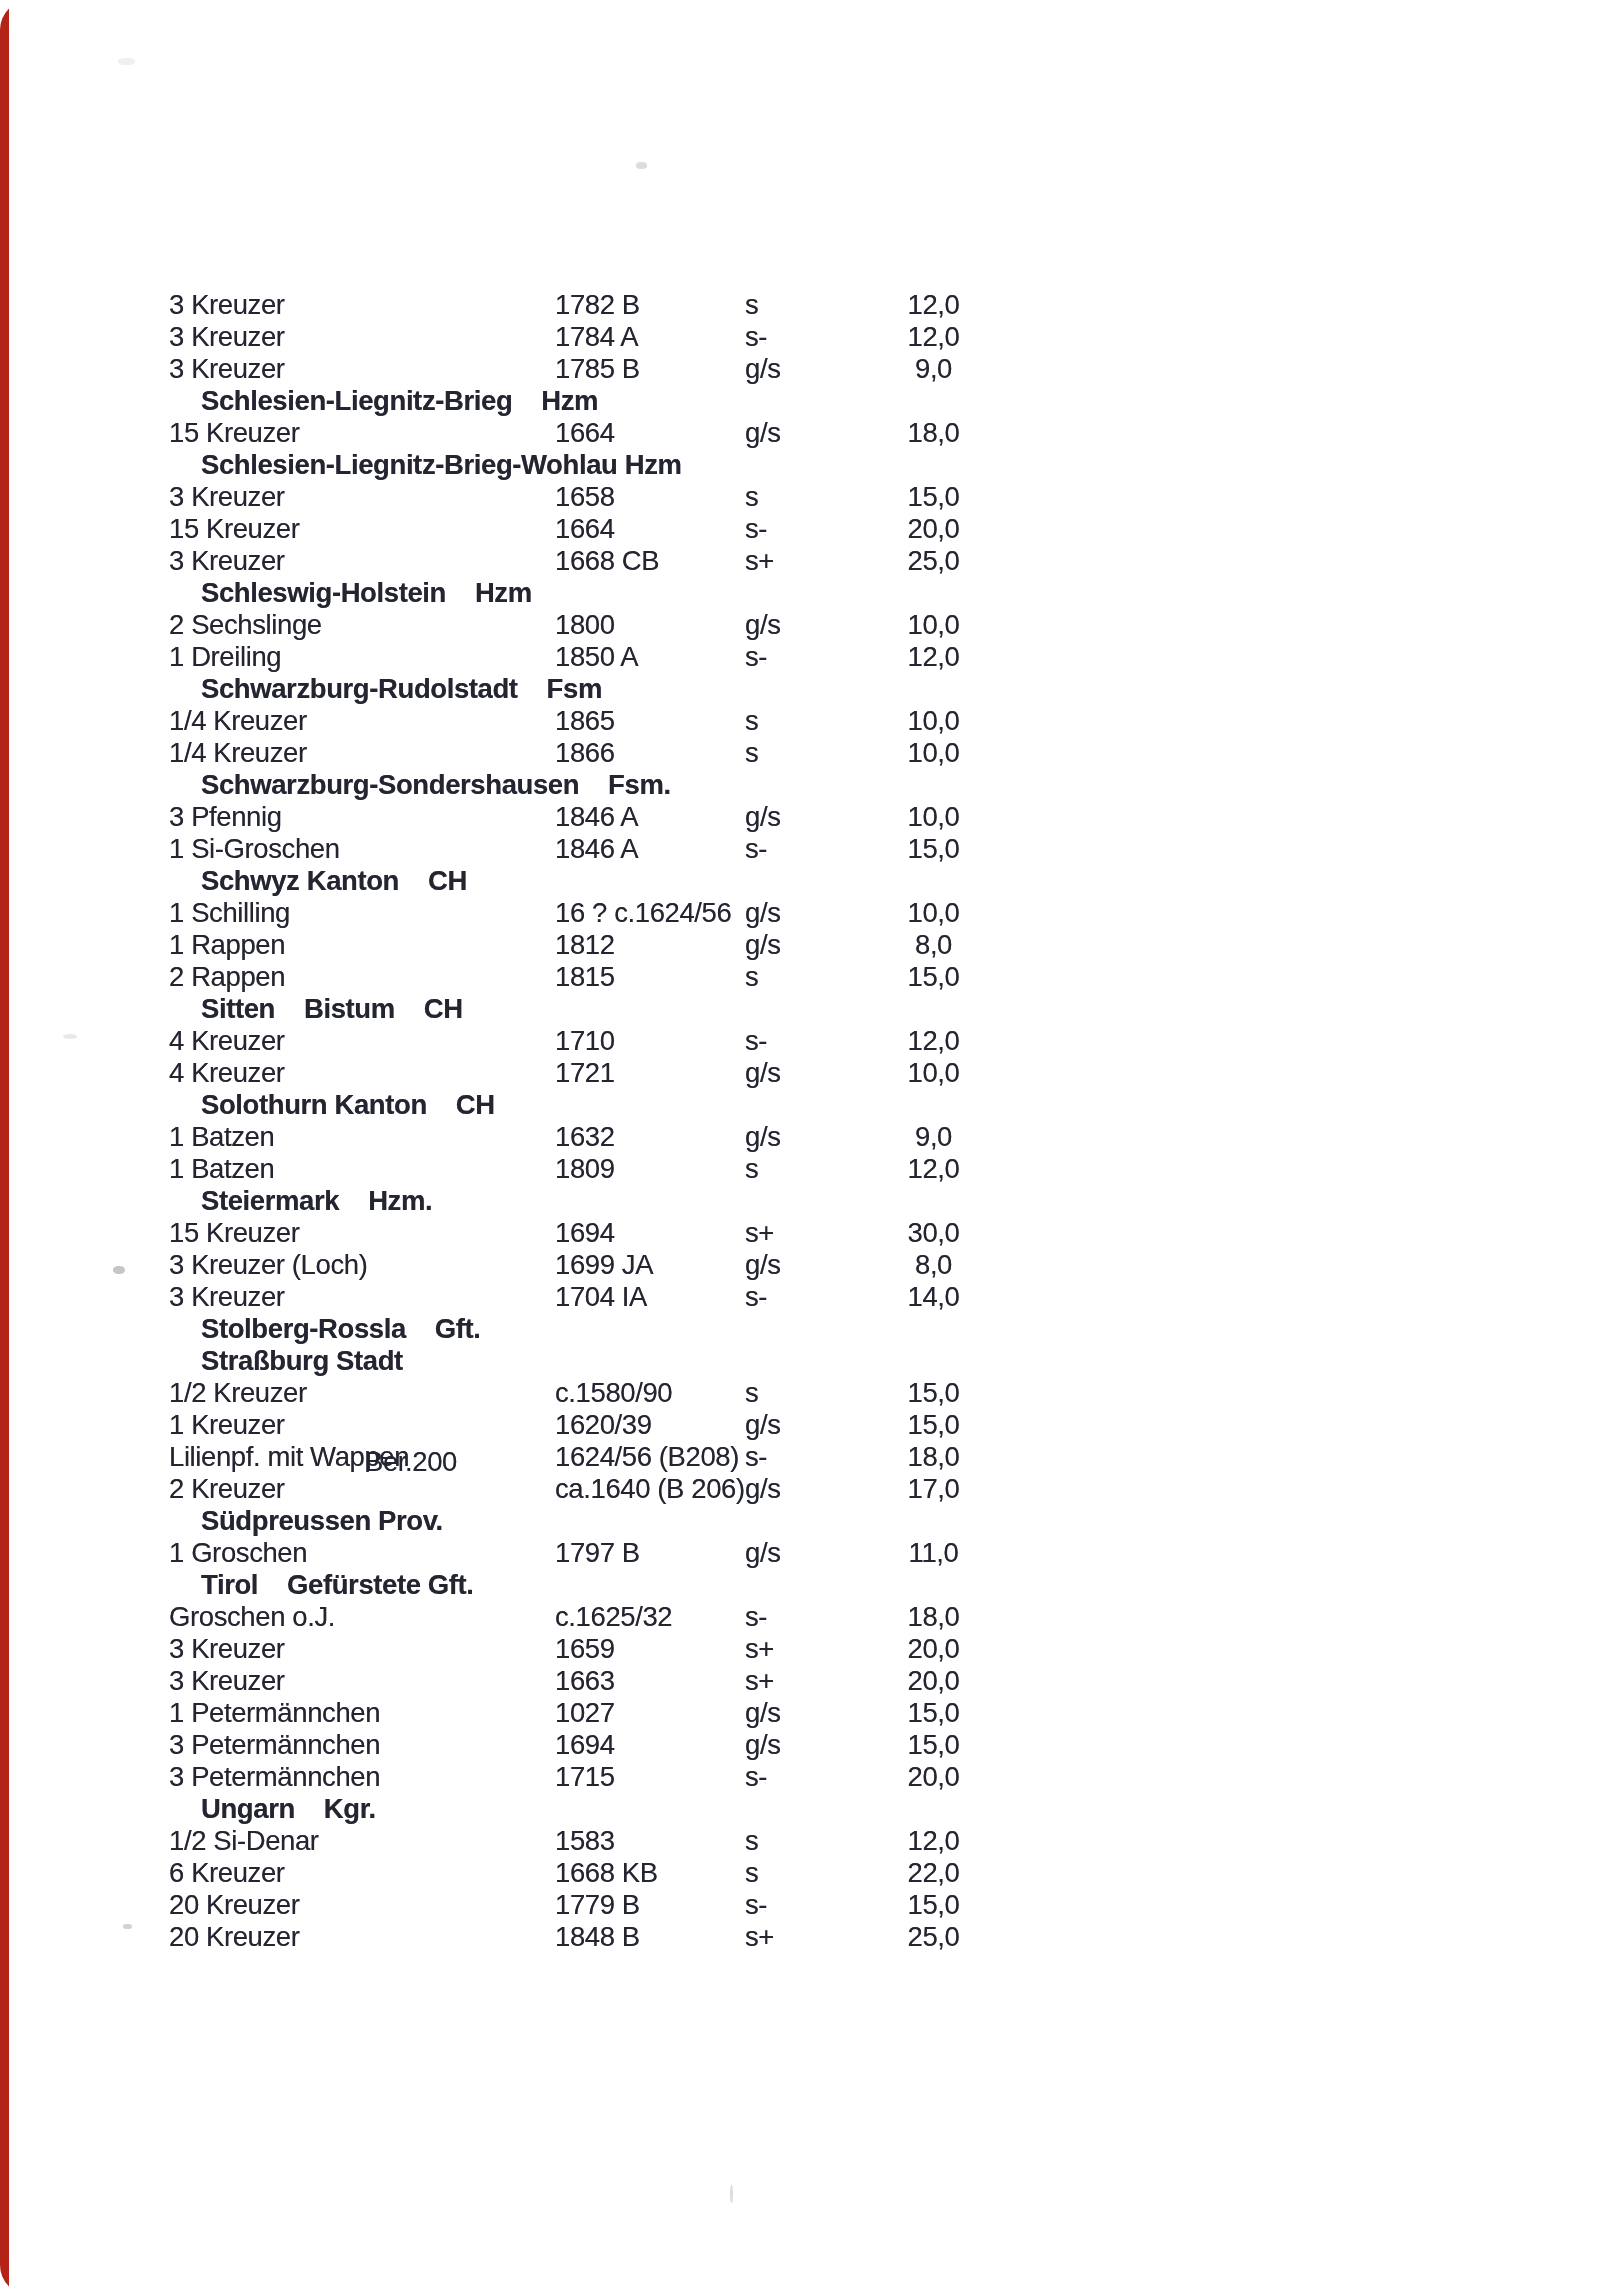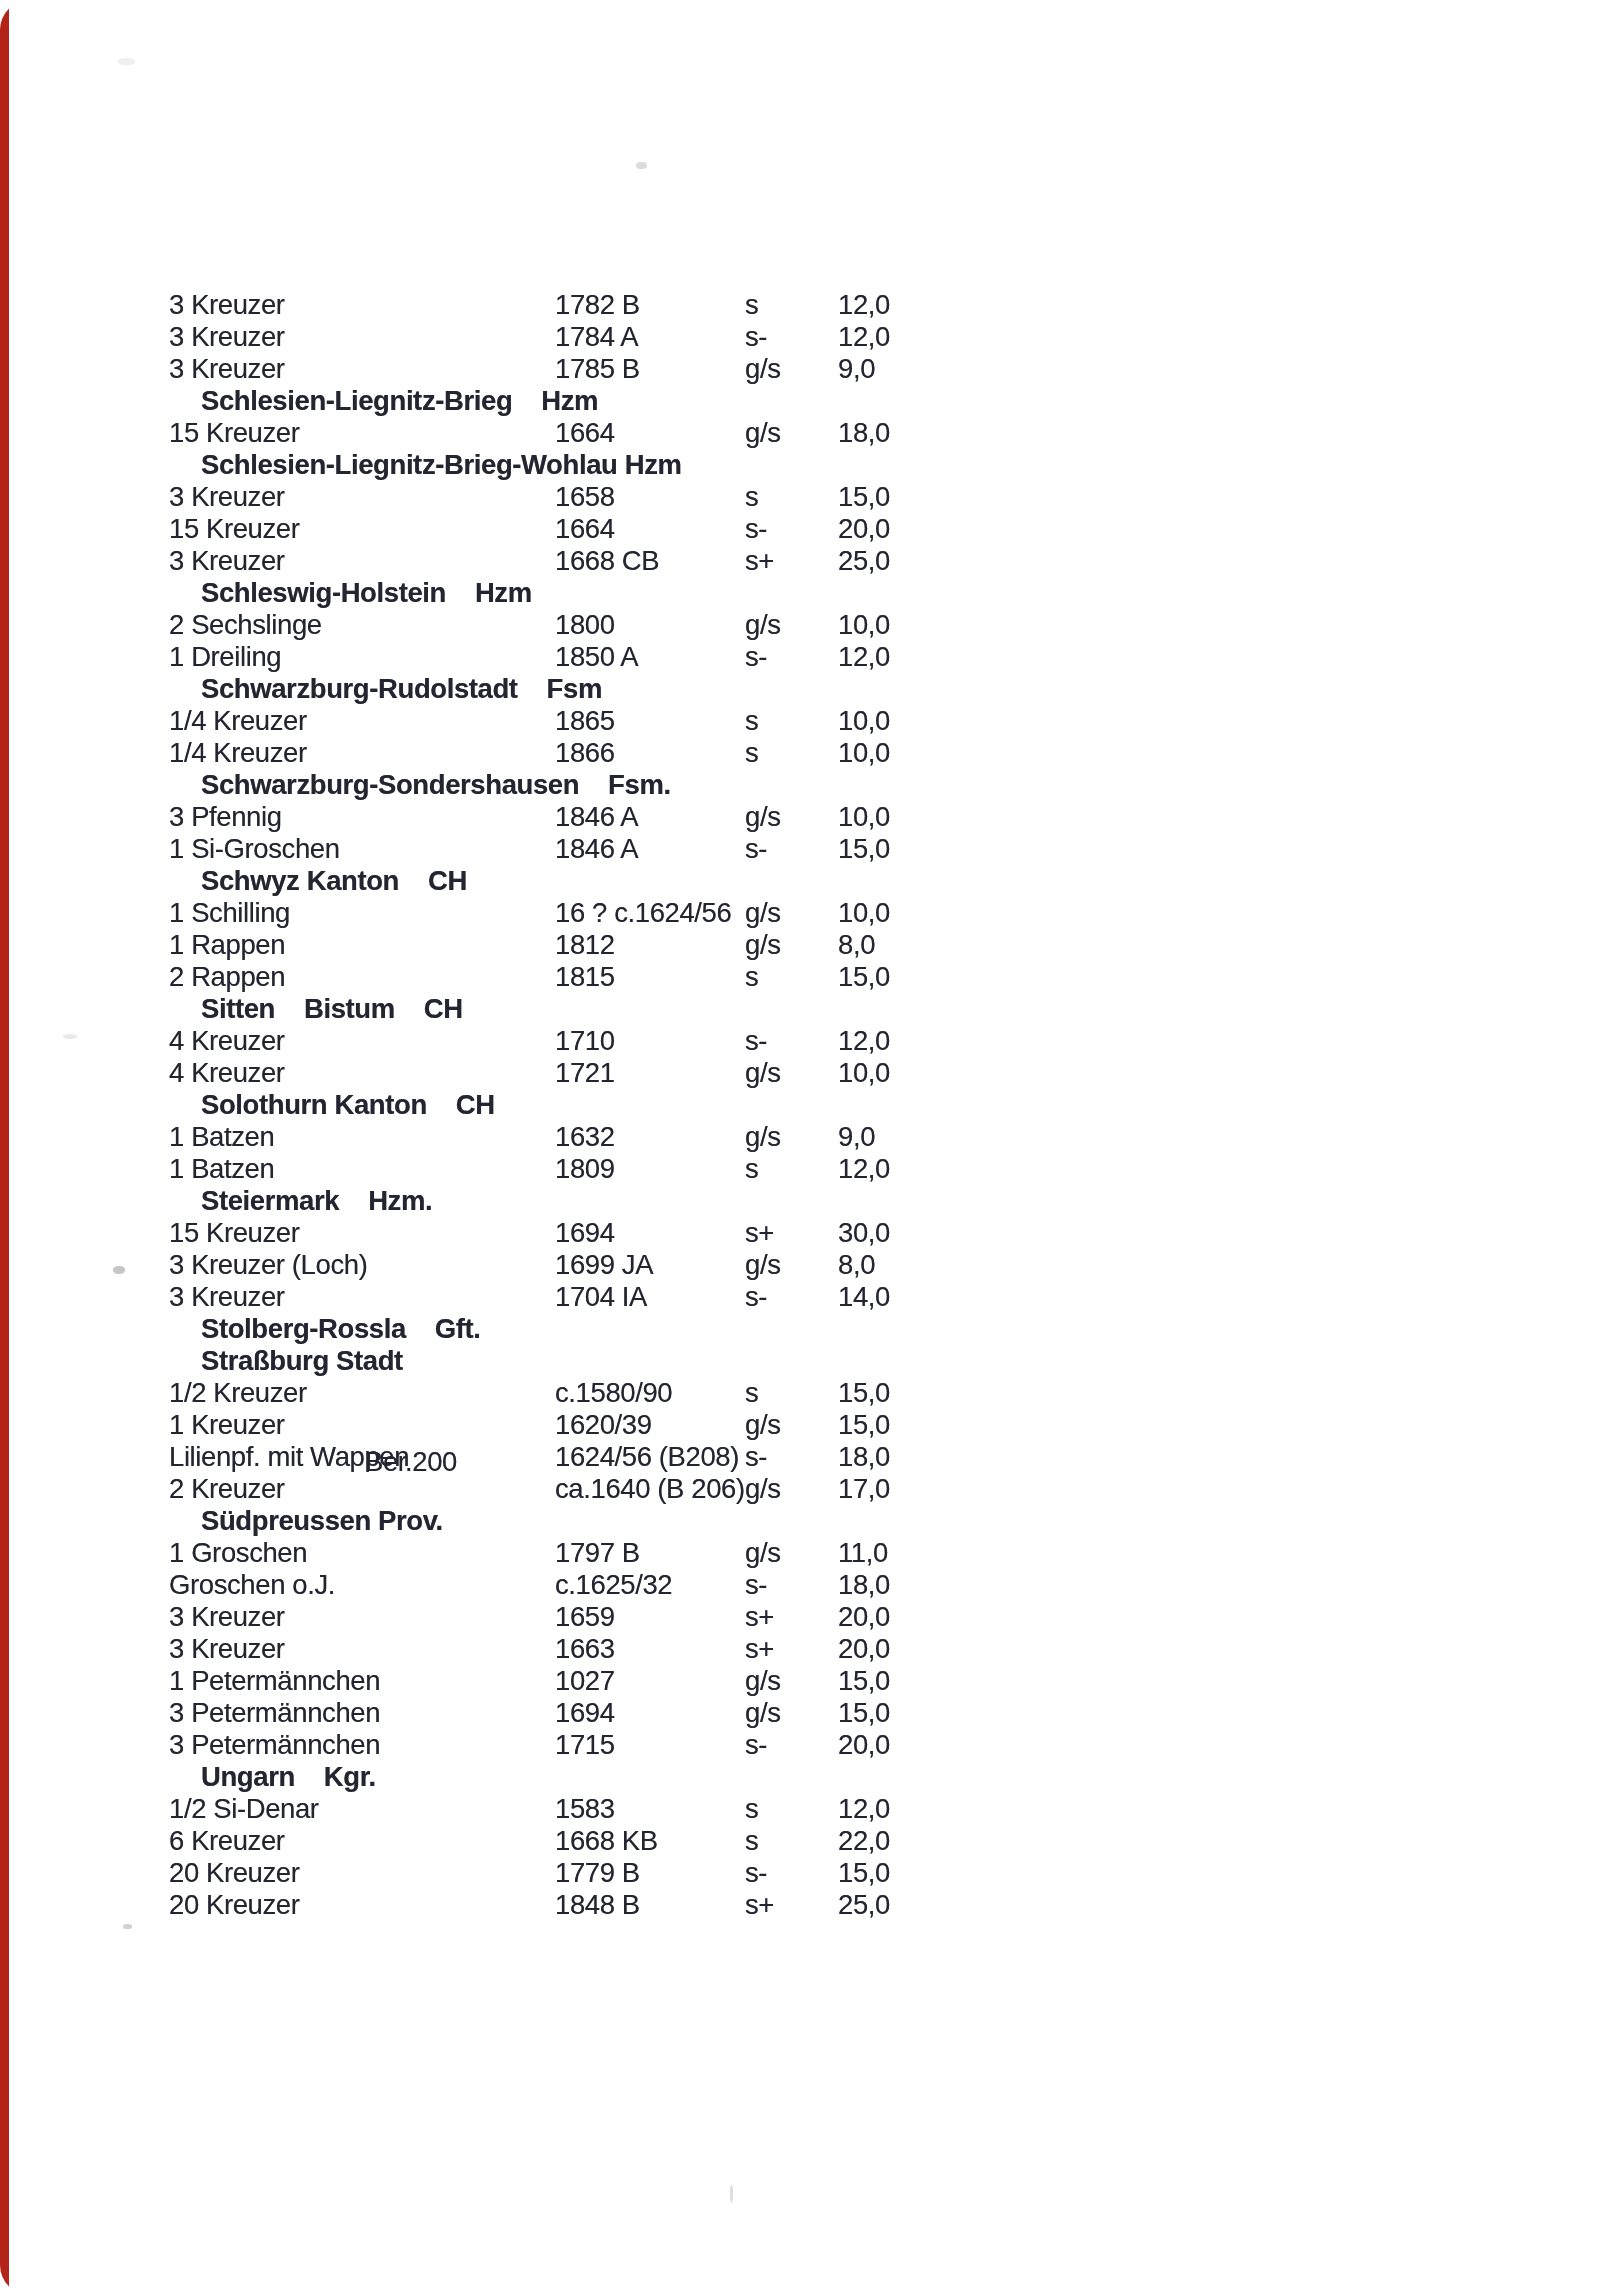--- a/index.html
+++ b/index.html
@@ -37,21 +37,21 @@
   .row{
     position:relative;
     height:32px;
     white-space:pre;
   }
   .row.section{font-weight:700;margin-left:32px;}
   .c-name {position:absolute; left:0;    top:0;}
   .c-note {position:absolute; left:196px;top:0;margin-top:37px;}
   .c-year {position:absolute; left:386px;top:0;}
   .c-grade{position:absolute; left:576px;top:0;}
-  .c-price{position:absolute; left:669px;top:0; width:145px; text-align:left;}
+  .c-price{position:absolute; left:692px;top:0; width:145px; text-align:center;}
 </style>
 </head>
 <body>
 
 <div class="page">
 
   <div class="scan-edge"></div>
 
   <div class="speck" style="left:118px;top:58px;width:17px;height:6.5px;background:#efefef;"></div>
   <div class="speck" style="left:636px;top:162px;width:10.5px;height:6.5px;background:#dcdcdc;"></div>
@@ -94,20 +94,21 @@
       <div class="row item"><span class="c-name">3 Kreuzer (Loch)</span><span class="c-year">1699 JA</span><span class="c-grade">g/s</span><span class="c-price">8,0</span></div>
       <div class="row item"><span class="c-name">3 Kreuzer</span><span class="c-year">1704 IA</span><span class="c-grade">s-</span><span class="c-price">14,0</span></div>
       <div class="row section"><span class="c-name">Stolberg-Rossla    Gft.</span></div>
       <div class="row section"><span class="c-name">Straßburg Stadt</span></div>
       <div class="row item"><span class="c-name">1/2 Kreuzer</span><span class="c-year">c.1580/90</span><span class="c-grade">s</span><span class="c-price">15,0</span></div>
       <div class="row item"><span class="c-name">1 Kreuzer</span><span class="c-note">Ber.200</span><span class="c-year">1620/39</span><span class="c-grade">g/s</span><span class="c-price">15,0</span></div>
       <div class="row item"><span class="c-name">Lilienpf. mit Wappen</span><span class="c-year">1624/56 (B208)</span><span class="c-grade">s-</span><span class="c-price">18,0</span></div>
       <div class="row item"><span class="c-name">2 Kreuzer</span><span class="c-year">ca.1640 (B 206)</span><span class="c-grade">g/s</span><span class="c-price">17,0</span></div>
       <div class="row section"><span class="c-name">Südpreussen Prov.</span></div>
       <div class="row item"><span class="c-name">1 Groschen</span><span class="c-year">1797 B</span><span class="c-grade">g/s</span><span class="c-price">11,0</span></div>
+      <div class="row section"><span class="c-name">Tirol    Gefürstete Gft.</span></div>
       <div class="row item"><span class="c-name">Groschen o.J.</span><span class="c-year">c.1625/32</span><span class="c-grade">s-</span><span class="c-price">18,0</span></div>
       <div class="row item"><span class="c-name">3 Kreuzer</span><span class="c-year">1659</span><span class="c-grade">s+</span><span class="c-price">20,0</span></div>
       <div class="row item"><span class="c-name">3 Kreuzer</span><span class="c-year">1663</span><span class="c-grade">s+</span><span class="c-price">20,0</span></div>
       <div class="row item"><span class="c-name">1 Petermännchen</span><span class="c-year">1027</span><span class="c-grade">g/s</span><span class="c-price">15,0</span></div>
       <div class="row item"><span class="c-name">3 Petermännchen</span><span class="c-year">1694</span><span class="c-grade">g/s</span><span class="c-price">15,0</span></div>
       <div class="row item"><span class="c-name">3 Petermännchen</span><span class="c-year">1715</span><span class="c-grade">s-</span><span class="c-price">20,0</span></div>
       <div class="row section"><span class="c-name">Ungarn    Kgr.</span></div>
       <div class="row item"><span class="c-name">1/2 Si-Denar</span><span class="c-year">1583</span><span class="c-grade">s</span><span class="c-price">12,0</span></div>
       <div class="row item"><span class="c-name">6 Kreuzer</span><span class="c-year">1668 KB</span><span class="c-grade">s</span><span class="c-price">22,0</span></div>
       <div class="row item"><span class="c-name">20 Kreuzer</span><span class="c-year">1779 B</span><span class="c-grade">s-</span><span class="c-price">15,0</span></div>

